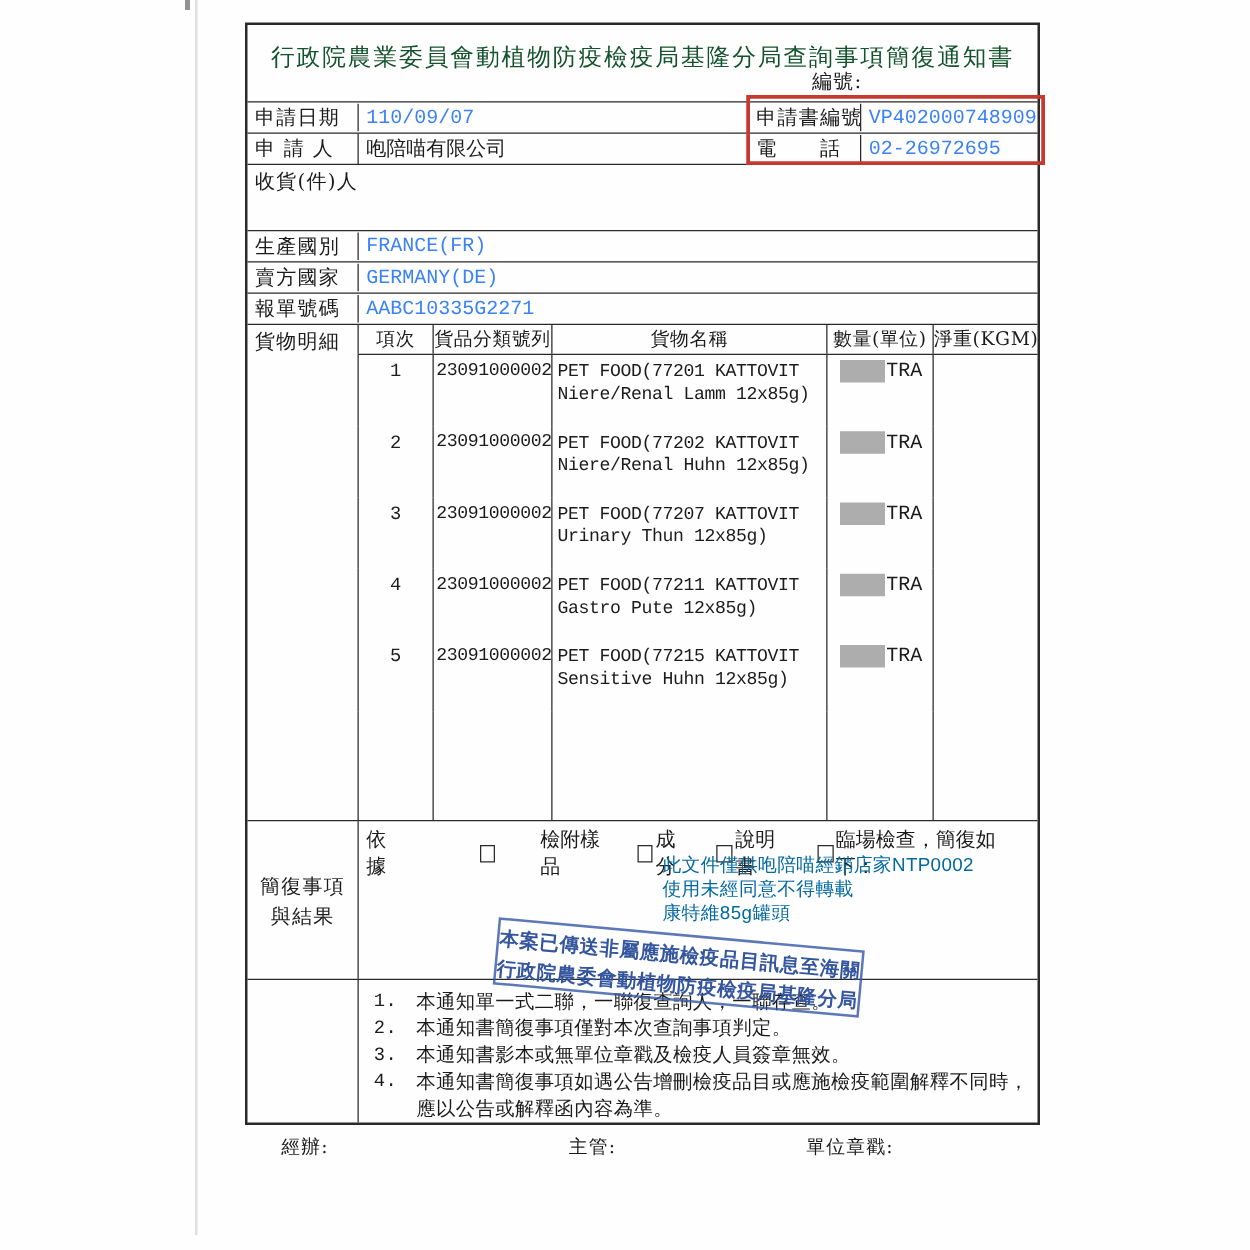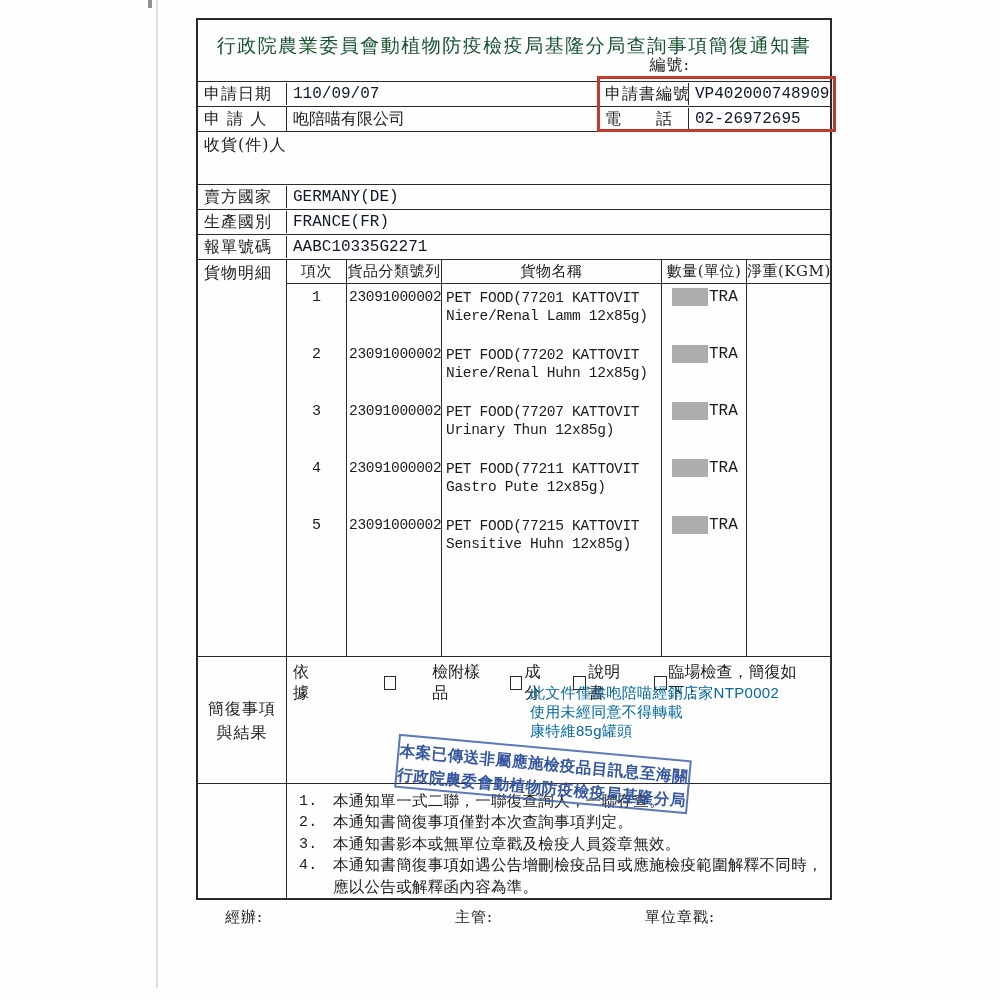--- a/index.html
+++ b/index.html
@@ -20,21 +20,21 @@
 
   
   .title-row { height:64px; position:relative; }
   .doc-title { text-align:center; padding-top:13px; font-size:19px; letter-spacing:1.5px; color:#14532d; }
   .serial { position:absolute; right:140px; bottom:5px; font-size:16px; letter-spacing:1px; }
 
   
   .frow { display:flex; }
   .cell { padding:2px 6px; font-size:16px; overflow:hidden; white-space:nowrap; }
   .lbl { letter-spacing:1px; }
-  .mono { font-family:"Liberation Mono","DejaVu Sans Mono",monospace; font-size:16px; color:#0f172a; }
+  .mono { font-family:"Liberation Mono","DejaVu Sans Mono",monospace; font-size:16px; color:#3b82f6; }
 
   .r-h25 { height:25px; align-items:center; }
   .w-label { width:88px; }
   .w-val1 { width:312px; }
   .w-label2 { width:90px; }
   .w-val2 { width:142px; }
   .w-rest { width:544px; }
 
   .consignee-row { height:54px; }
   .consignee-row .w-label { padding-top:3px; }
@@ -126,27 +126,27 @@
       <div class="cell w-val1 bl">咆陪喵有限公司</div>
       <div class="cell lbl w-label2 bl">電　　話</div>
       <div class="cell mono w-val2 bl">02-26972695</div>
     </div>
 
     <div class="frow consignee-row bb">
       <div class="cell lbl w-label">收貨(件)人</div>
     </div>
 
     <div class="frow r-h25 bb">
+      <div class="cell lbl w-label">生產國別</div>
+      <div class="cell mono w-rest bl">FRANCE(FR)</div>
+    </div>
+
+    <div class="frow r-h25 bb">
       <div class="cell lbl w-label">賣方國家</div>
       <div class="cell mono w-rest bl">GERMANY(DE)</div>
-    </div>
-
-    <div class="frow r-h25 bb">
-      <div class="cell lbl w-label">生產國別</div>
-      <div class="cell mono w-rest bl">FRANCE(FR)</div>
     </div>
 
     <div class="frow r-h25 bb">
       <div class="cell lbl w-label">報單號碼</div>
       <div class="cell mono w-rest bl">AABC10335G2271</div>
     </div>
 
     <div class="goods bb">
       <div class="goods-label-col">貨物明細</div>
       <div class="goods-right">

